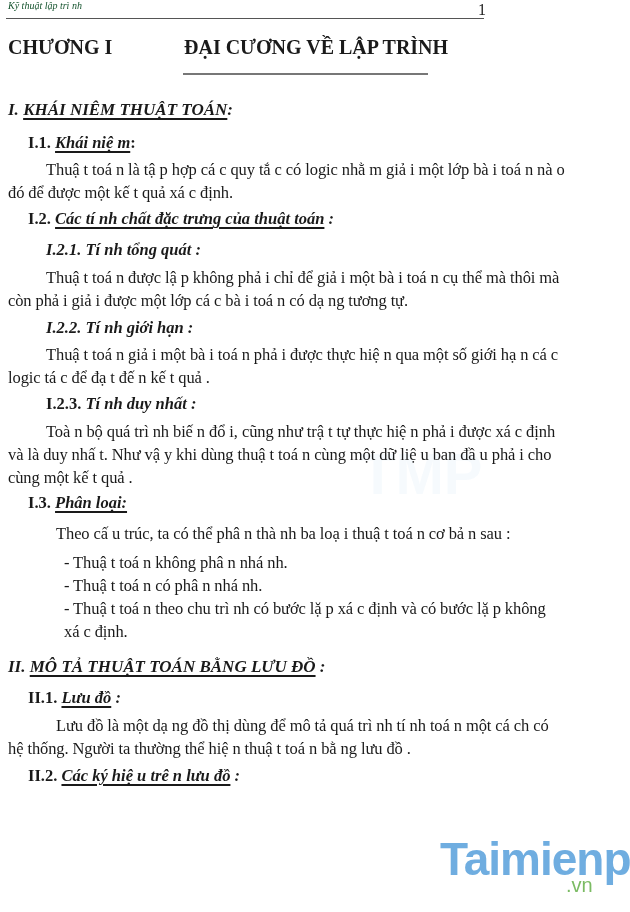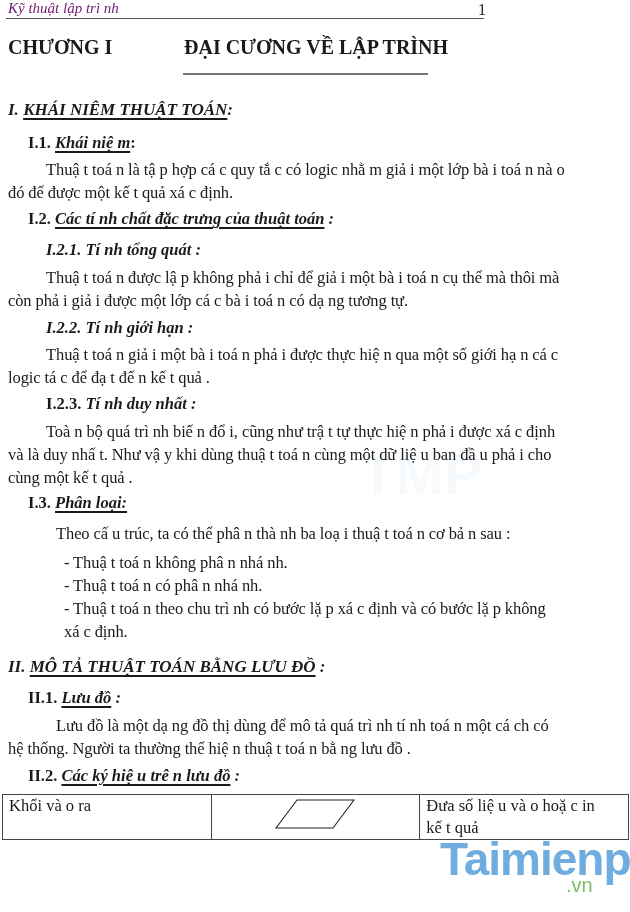--- a/index.html
+++ b/index.html
@@ -3,21 +3,21 @@
 <meta charset="utf-8">
 <style>
   html, body { margin: 0; padding: 0; }
   body {
     width: 630px; height: 912px; overflow: hidden; position: relative;
     background: #ffffff; color: #1a1a1a;
     font-family: "Liberation Serif", serif;
   }
   .abs { position: absolute; white-space: nowrap; }
   .running-head {
-    left: 8px; top: 0px; font-size: 15px; font-style: italic; color: #701a75;
+    left: 8px; top: 0px; font-size: 10px; font-style: italic; color: #14532d;
   }
   .page-num { left: 478px; top: 1px; font-size: 16px; color: #222; }
   .head-rule { position: absolute; left: 6px; top: 18px; width: 478px; height: 0; border-top: 1.2px solid #555; }
   .chapter { font-weight: bold; font-size: 20px; top: 36px; }
   .chapter-rule { position: absolute; left: 183px; top: 73px; width: 245px; height: 0; border-top: 2px solid #777; }
   .h1 { font-weight: bold; font-size: 17px; left: 8px; font-style: italic; }
   .h1 u { text-decoration: underline; text-underline-offset: 3px; text-decoration-thickness: 1.5px; }
   .h2 { font-weight: bold; font-size: 16.5px; }
   .h2 .t { font-style: italic; text-decoration: underline; text-underline-offset: 3px; text-decoration-thickness: 1.5px; }
   .h3 { font-weight: bold; font-style: italic; font-size: 16.5px; left: 46px; }
@@ -121,33 +121,19 @@
   <span class="t">Các ký hiệ u trê n lưu đồ</span><span style="font-style:italic"> :</span>
 </div>
 
 <table class="sym">
   <colgroup>
     <col style="width:209px">
       <col style="width:209px">
       <col style="width:209px">
   </colgroup>
   <tbody>
-  <tr class="r2">
-    <td>
-      <div>Khối và o ra</div>
-    </td>
-    <td class="sym-cell">
-      <svg width="80" height="30" viewBox="0 0 80 30">
-        <polygon points="22,1 79,1 58,29 1,29" fill="none" stroke="#222" stroke-width="1.1"></polygon>
-      </svg>
-    </td>
-    <td>
-      <div>Đưa số liệ u và o hoặ c in</div>
-      <div>kế t quả</div>
-    </td>
-  </tr>
 </tbody>
   </table>
 
 <div class="brand-wm">
   <span class="name">Taimienphi</span>
   <span class="tld">.vn</span>
 </div>
 
 </body></html>

